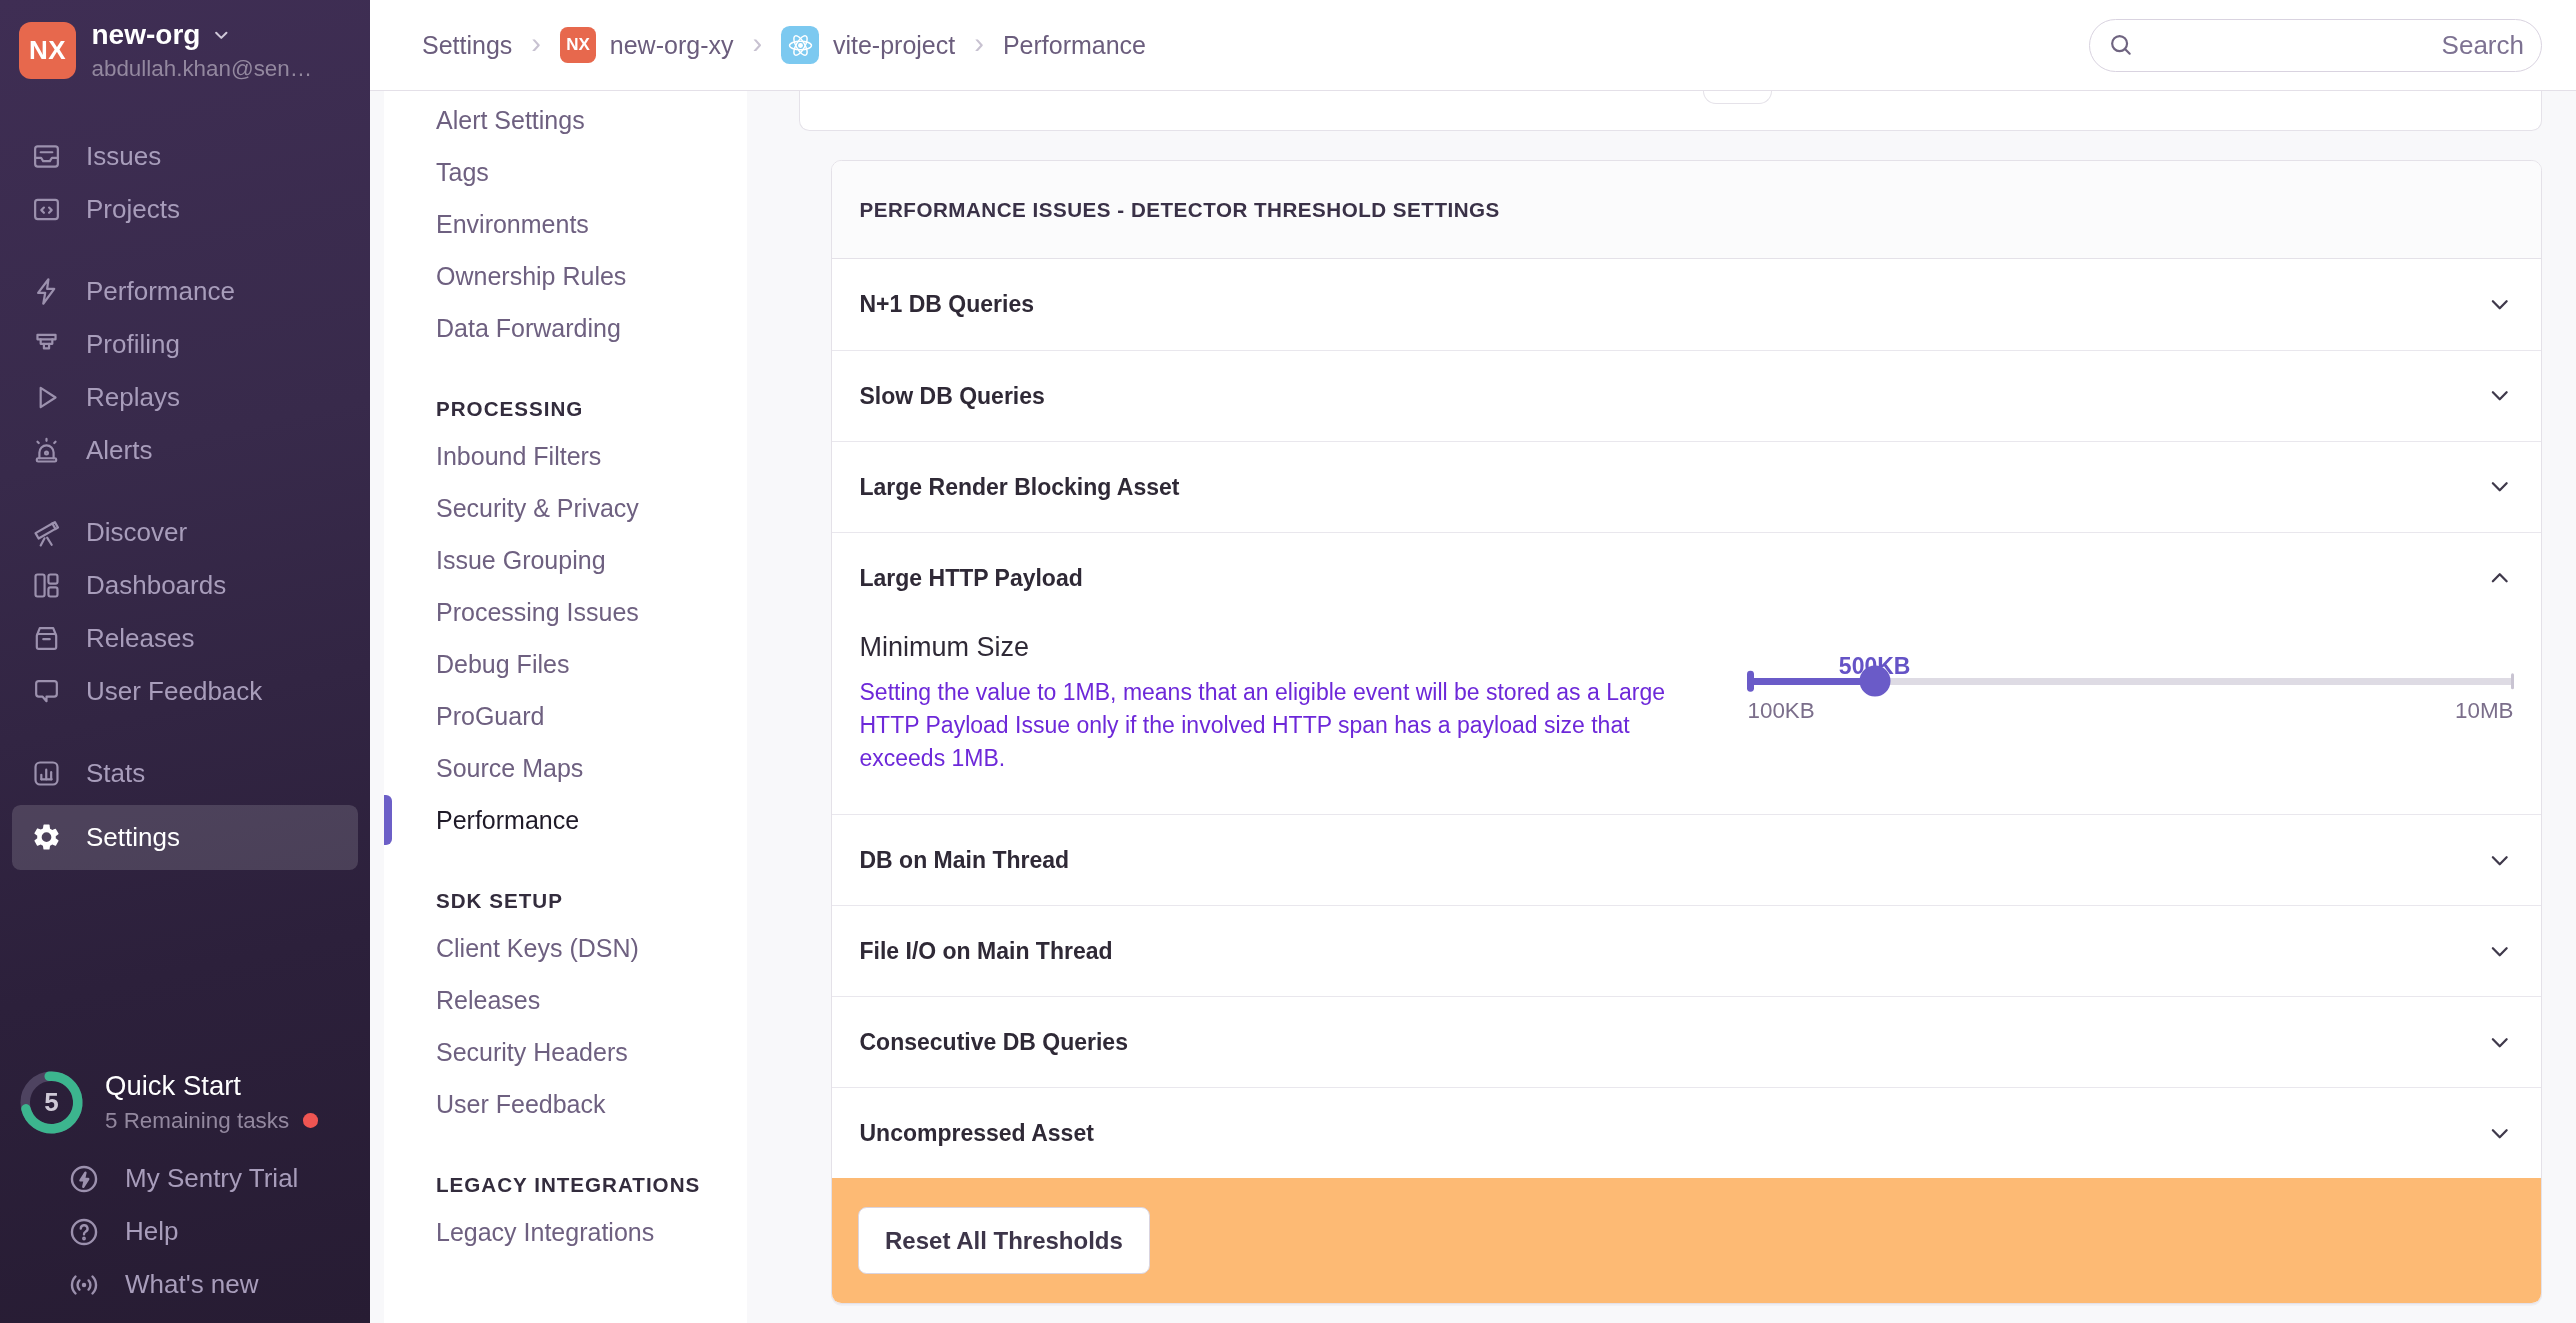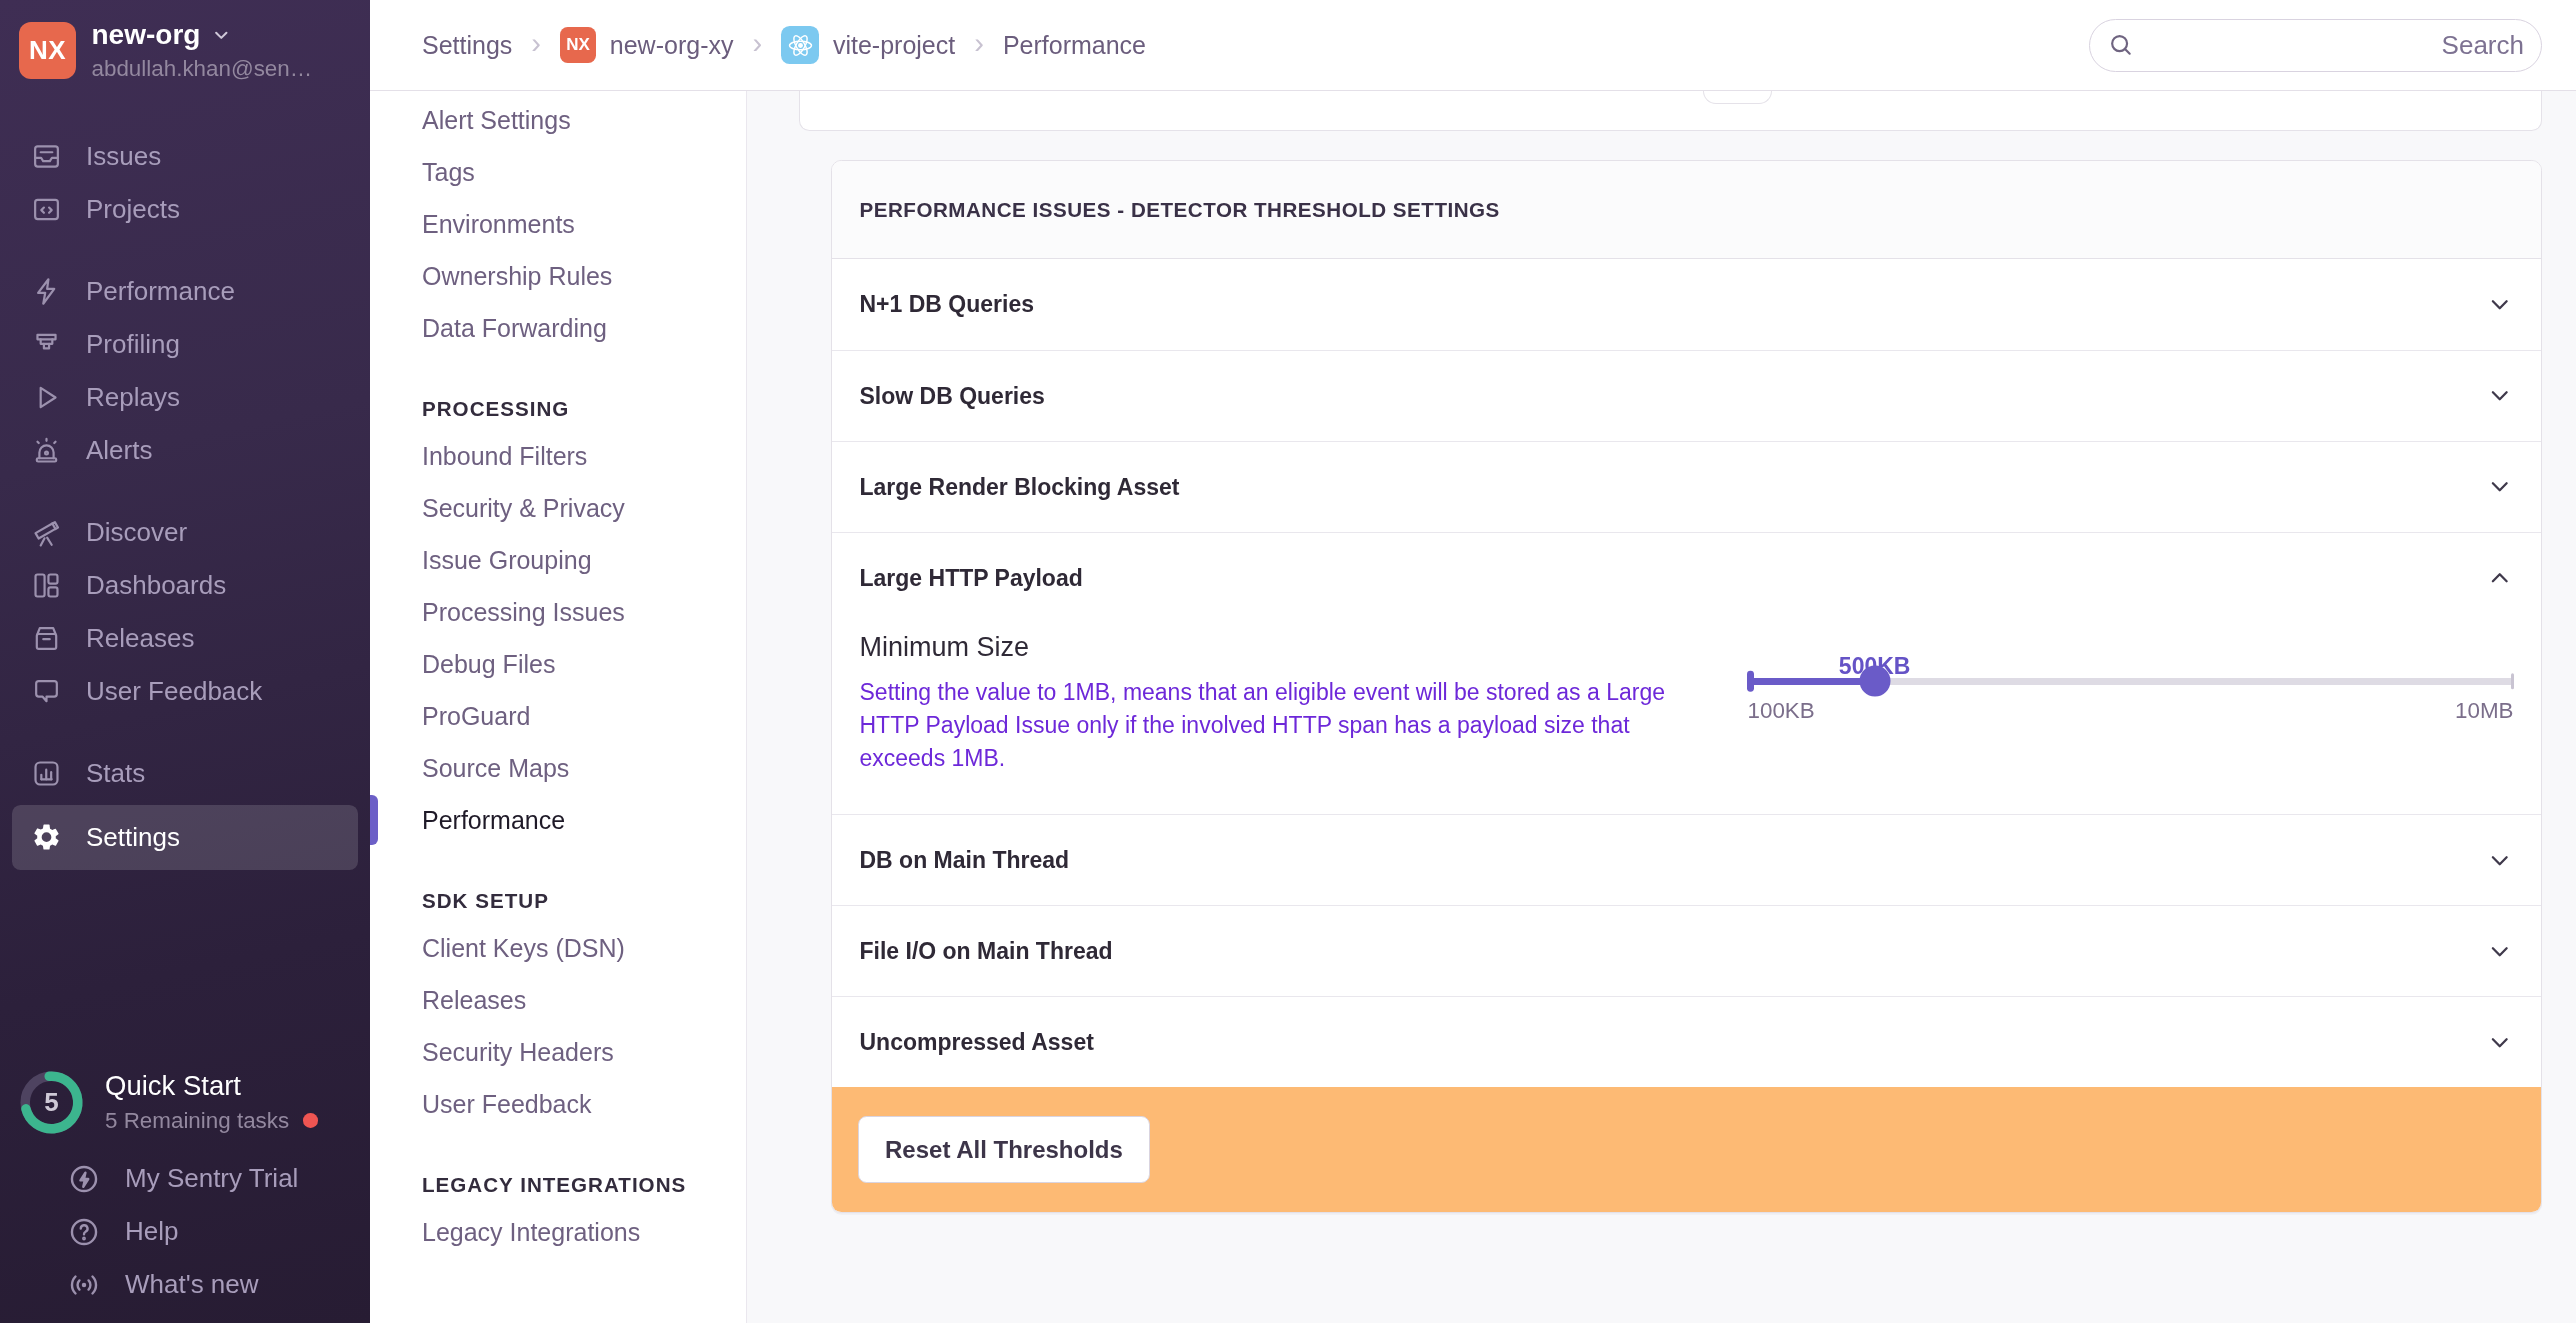--- a/index.html
+++ b/index.html
@@ -55,21 +55,21 @@
     display:flex; align-items:center; justify-content:center; }
   .crumb-badge-react svg { width:31px; height:31px; }
   .searchbox { margin-left:auto; width:453px; height:53px; border:1.7px solid #d9d3e0; border-radius:27px;
     background:#fff; display:flex; align-items:center; gap:12px; padding:0 17px; }
   .searchbox .icon { color:#6f6480; display:flex; }
   .search-input { border:none; outline:none; flex:1; font-size:26px; color:#43394f;
     font-family:Liberation Sans, sans-serif; background:transparent;text-align:right; }
   .search-input::placeholder { color:#7d7292; }
 
   
-  .settings-nav { position:absolute; left:370px; top:91px; bottom:0; width:377px; background:#fff;
+  .settings-nav { position:absolute; left:384px; top:91px; bottom:0; width:377px; background:#fff;
     border-right:1.7px solid #eae7ee; padding-top:3.4px; overflow:hidden; }
   .snav-item { position:relative; height:52px; display:flex; align-items:center; padding-left:52px;
     font-size:25px; color:#6e6080; cursor:pointer; }
   .snav-item.active { color:#1f1a28; font-weight:500; }
   .snav-item.active::before { content:''; position:absolute; left:0; top:50%; transform:translateY(-50%);
     width:7.7px; height:50px; background:#6c5fc7; border-radius:0 6px 6px 0; }
   .snav-header { height:43px; margin-top:33px; display:flex; align-items:center; padding-left:52px;
     font-size:20.6px; font-weight:700; color:#332c3d; letter-spacing:1px; }
 
   
@@ -440,20 +440,28 @@
         </div>
         <div class="det-row">
           <span class="det-label">File I/O on Main Thread</span>
           <span class="det-chevron">
             <svg width="27.5" height="27.5" viewBox="0 0 24 24" fill="none" stroke="currentColor" stroke-width="2" stroke-linecap="round" stroke-linejoin="round">
               <path d="m6 9 6 6 6-6"></path>
             </svg>
           </span>
         </div>
         <div class="det-row">
+          <span class="det-label">Consecutive DB Queries</span>
+          <span class="det-chevron">
+            <svg width="27.5" height="27.5" viewBox="0 0 24 24" fill="none" stroke="currentColor" stroke-width="2" stroke-linecap="round" stroke-linejoin="round">
+              <path d="m6 9 6 6 6-6"></path>
+            </svg>
+          </span>
+        </div>
+        <div class="det-row">
           <span class="det-label">Uncompressed Asset</span>
           <span class="det-chevron">
             <svg width="27.5" height="27.5" viewBox="0 0 24 24" fill="none" stroke="currentColor" stroke-width="2" stroke-linecap="round" stroke-linejoin="round">
               <path d="m6 9 6 6 6-6"></path>
             </svg>
           </span>
         </div>
       </div>
     <div class="panel-footer">
       <button class="reset-btn">Reset All Thresholds</button>

